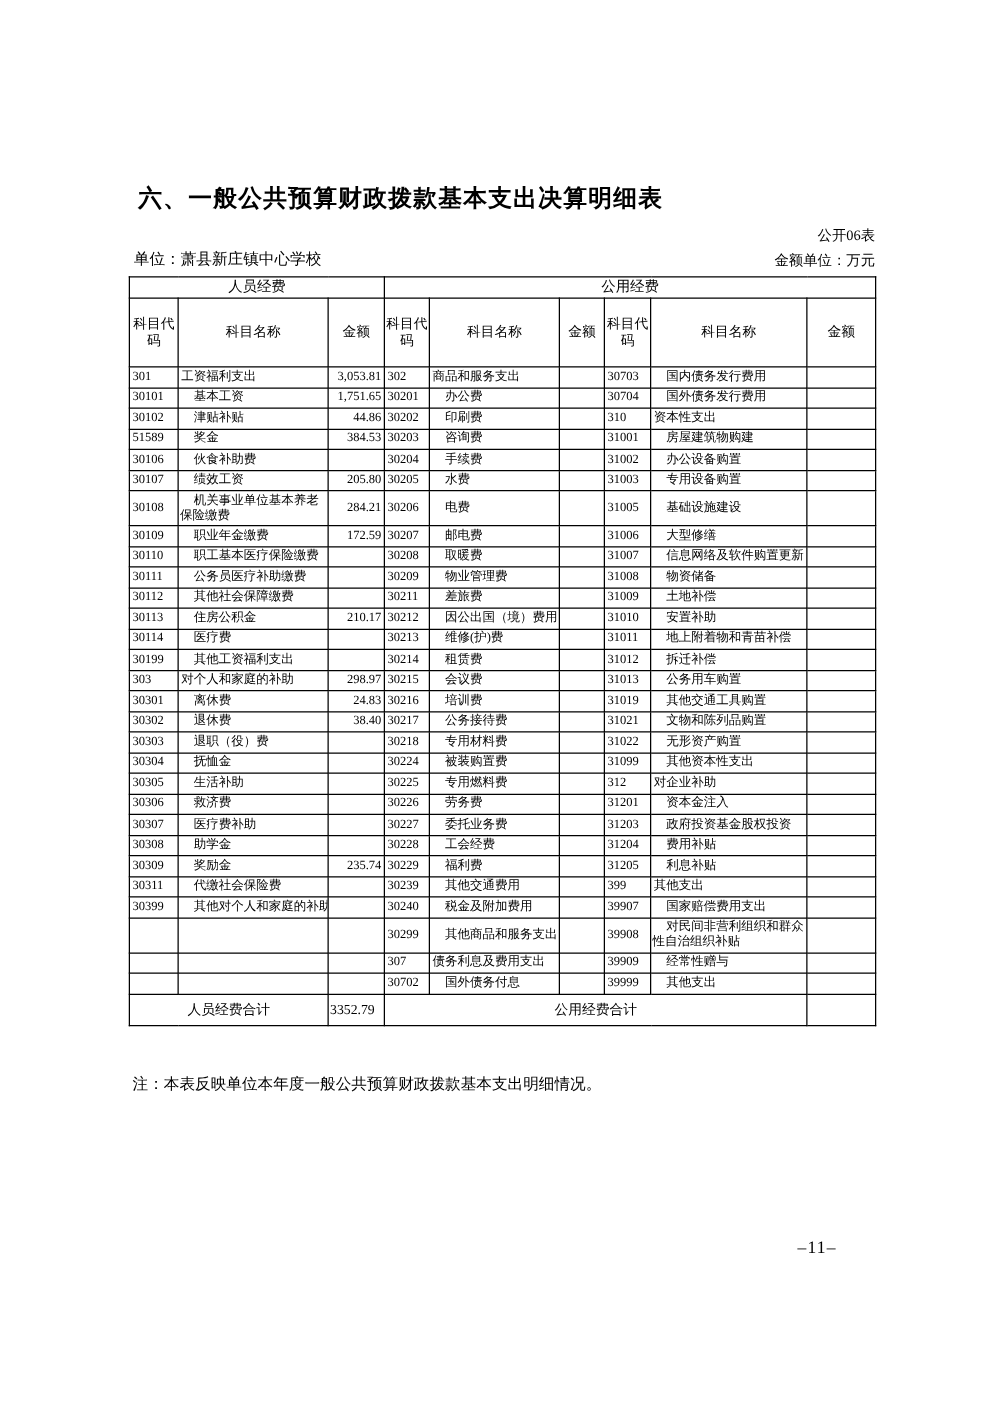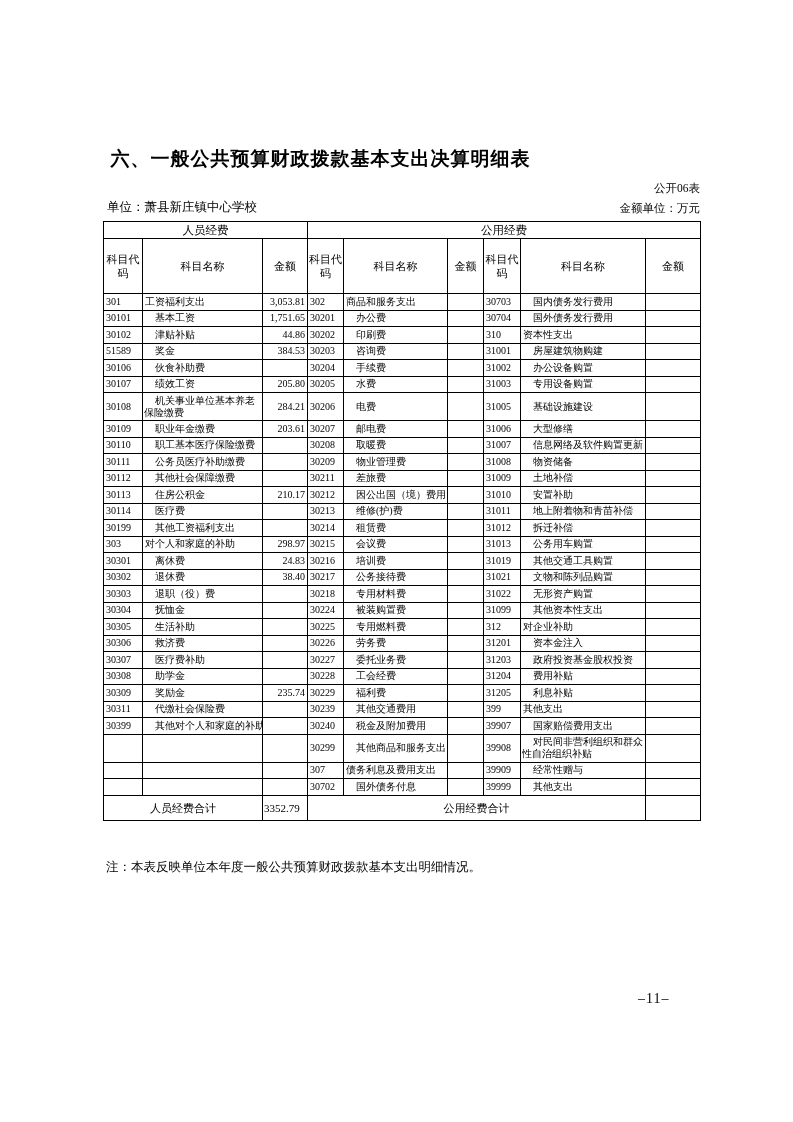--- a/index.html
+++ b/index.html
@@ -154,21 +154,21 @@
           <td class="code">30206</td>
           <td class="name lvl1">电费</td>
           <td class="amt"></td>
           <td class="code">31005</td>
           <td class="name lvl1">基础设施建设</td>
           <td class="amt"></td>
         </tr>
         <tr>
           <td class="code">30109</td>
           <td class="name lvl1">职业年金缴费</td>
-          <td class="amt">203.61</td>
+          <td class="amt">172.59</td>
           <td class="code">30207</td>
           <td class="name lvl1">邮电费</td>
           <td class="amt"></td>
           <td class="code">31006</td>
           <td class="name lvl1">大型修缮</td>
           <td class="amt"></td>
         </tr>
         <tr>
           <td class="code">30110</td>
           <td class="name lvl1">职工基本医疗保险缴费</td>

